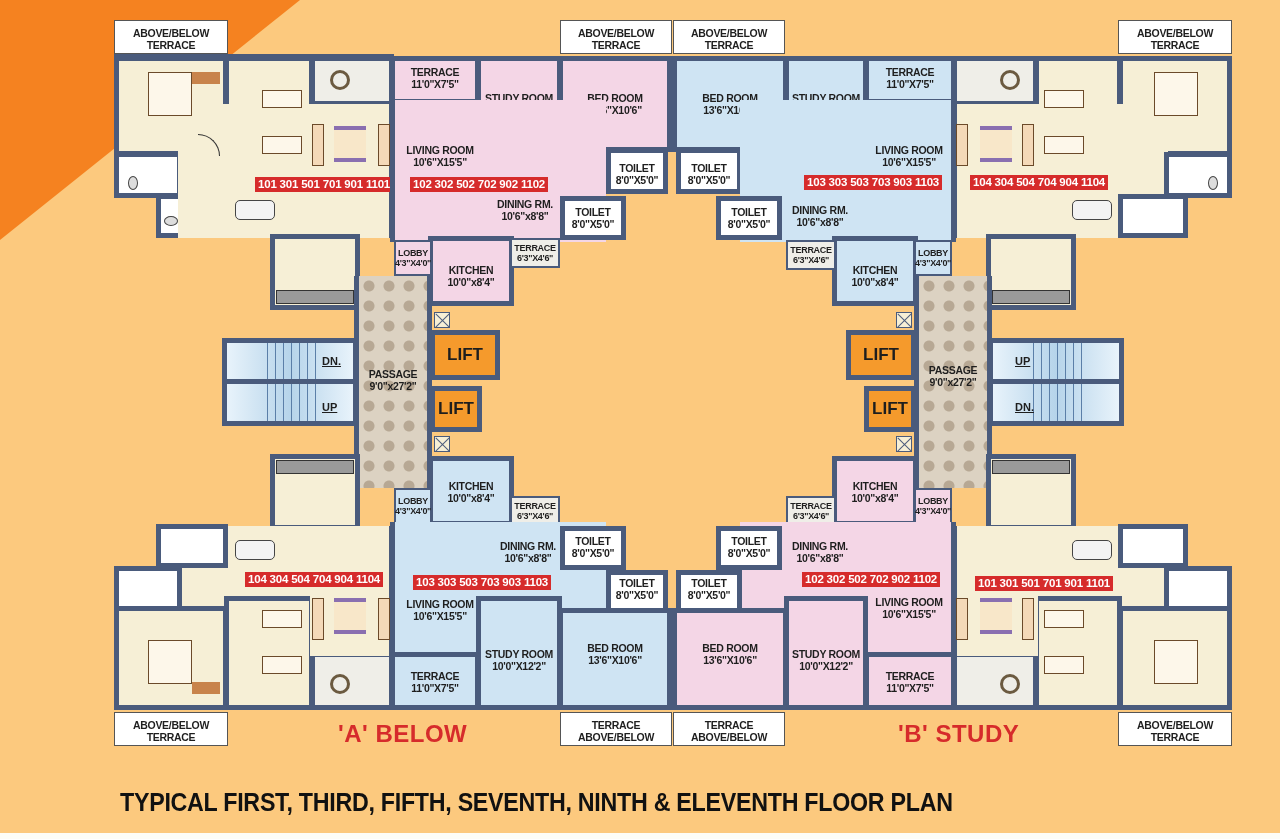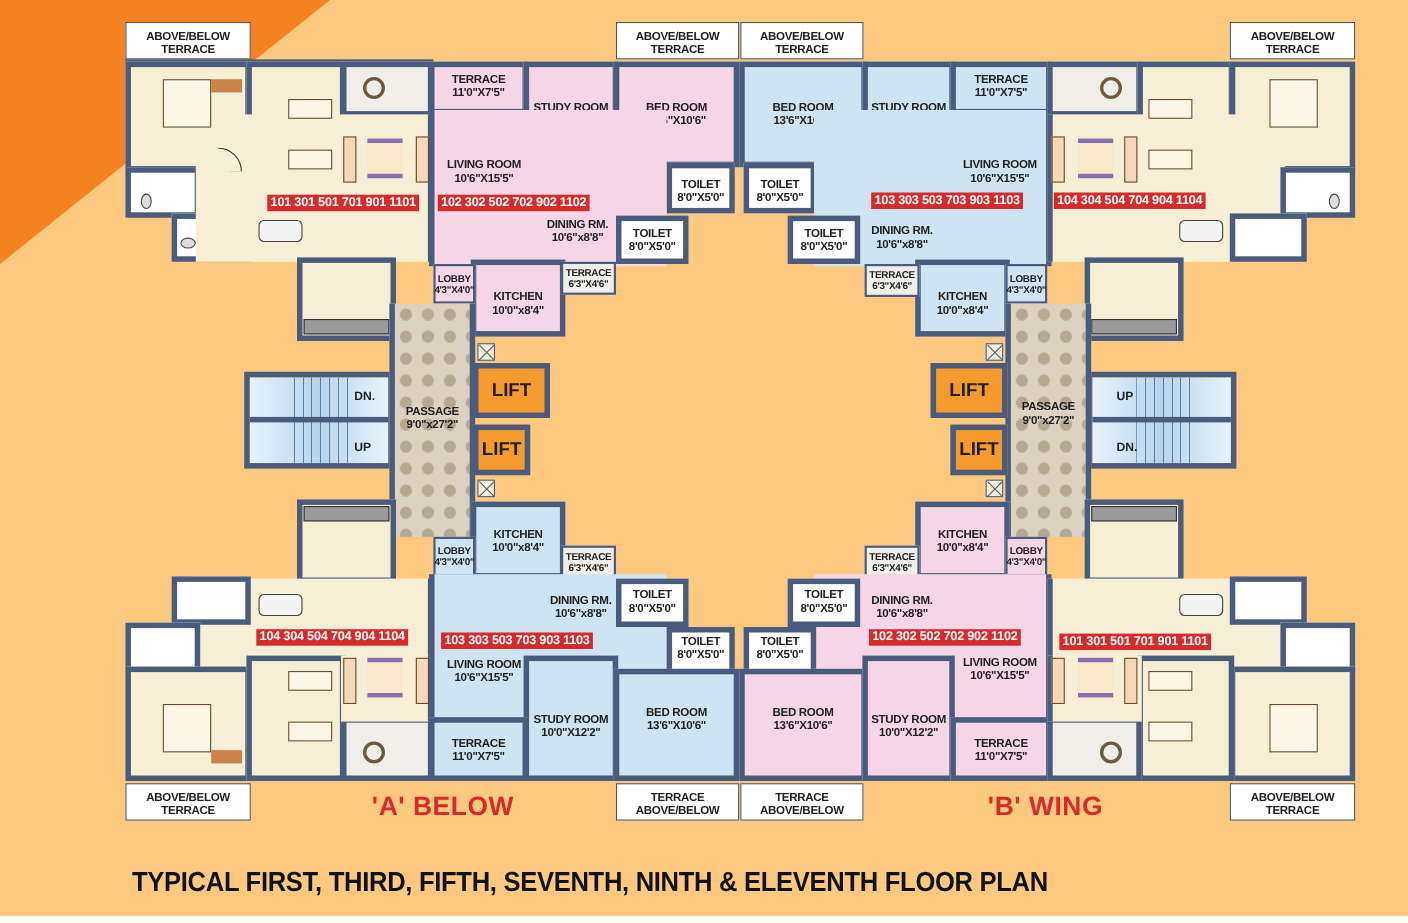--- a/index.html
+++ b/index.html
@@ -12,29 +12,29 @@
   .wall{background:#4a5b7c;}
   .flat-y{background:#f6efd6;}
   .pink{background:#f4d6e6;}
   .blue{background:#cfe4f3;}
   .white{background:#ffffff;}
   .grey{background:#efeee8;}
   .room{position:absolute;box-sizing:border-box;border:5px solid #4a5b7c;}
   .lbl{position:absolute;font-weight:bold;color:#1e1e1e;text-align:center;font-size:10.5px;line-height:12px;letter-spacing:-0.3px;white-space:nowrap;}
   .lbl .dim{display:block;}
   .terrace-box{position:absolute;box-sizing:border-box;background:#fff;border:1px solid #555;font-weight:bold;font-size:10.5px;line-height:12px;text-align:center;color:#1e1e1e;padding-top:6px;letter-spacing:-0.3px;}
-  .flatno{position:absolute;background:#d62b2b;color:#fff;font-weight:bold;font-size:11.5px;line-height:15px;height:15px;padding:0 3px;letter-spacing:-0.2px;white-space:nowrap;}
+  .flatno{position:absolute;background:#d62b2b;color:#fff;font-weight:bold;font-size:11.5px;line-height:15px;height:15px;padding:0 3px;letter-spacing:-0.2px;white-space:nowrap;margin-left:12px;}
   .passage{position:absolute;box-sizing:border-box;background-color:#dcd2c2;
     background-image:radial-gradient(circle,#b7a894 0 5px,transparent 6px);
     background-size:20px 20px;border-left:5px solid #4a5b7c;border-right:5px solid #4a5b7c;}
   .lift{position:absolute;box-sizing:border-box;background:#f59a2c;border:5px solid #4a5b7c;font-weight:bold;font-size:17px;color:#1e1e1e;display:flex;align-items:center;justify-content:center;}
   .stair{position:absolute;box-sizing:border-box;border:5px solid #4a5b7c;background:linear-gradient(90deg,#e8f3fb,#b6d4ea,#e8f3fb);}
   .stair .steps{position:absolute;top:0;bottom:0;background-image:repeating-linear-gradient(90deg,#5b7fa8 0 1px,transparent 1px 8px);}
   .stair .mid{position:absolute;left:0;right:0;height:5px;background:#4a5b7c;}
-  .stair .t{position:absolute;font-weight:bold;font-size:11px;color:#1e1e1e;}
+  .stair .t{position:absolute;font-weight:bold;font-size:11px;color:#1e1e1e;text-decoration:underline;}
   .duct{position:absolute;box-sizing:border-box;width:16px;height:16px;border:1px solid #4a5b7c;background:#f6efd6;}
   .duct:before,.duct:after{content:"";position:absolute;left:7px;top:-2px;width:1px;height:19px;background:#4a5b7c;}
   .duct:before{transform:rotate(45deg);} .duct:after{transform:rotate(-45deg);}
   .wing{position:absolute;font-weight:bold;font-size:24px;color:#d62b2b;letter-spacing:0.5px;}
   .title{position:absolute;left:120px;top:788px;font-weight:bold;font-size:25px;color:#111;letter-spacing:-0.3px;white-space:nowrap;transform:scaleX(0.93);transform-origin:left top;}
   .watermark{position:absolute;left:505px;top:605px;font-size:38px;color:rgba(120,120,140,0.12);font-weight:bold;white-space:nowrap;}
   .furn{position:absolute;box-sizing:border-box;}
   .bed{background:#fdf7ea;border:1.5px solid #6b4a2a;}
   .sofa{background:#f4d9b8;border:1.5px solid #6b4a2a;}
   .rug{background:#f8e7c9;border-top:4px solid #8a6fb0;border-bottom:4px solid #8a6fb0;}
@@ -246,18 +246,18 @@
   <div class="furn ring" style="left:1000px;top:674px;width:20px;height:20px;"></div>
   <div class="furn table" style="left:1072px;top:540px;width:40px;height:20px;"></div>
   <div class="flatno" style="left:963px;top:576px;">101 301 501 701 901 1101</div>
 
   <div class="terrace-box" style="left:114px;top:712px;width:114px;height:34px;"><span>ABOVE/BELOW</span><br><span>TERRACE</span></div>
   <div class="terrace-box" style="left:560px;top:712px;width:112px;height:34px;"><span>TERRACE</span><br><span>ABOVE/BELOW</span></div>
   <div class="terrace-box" style="left:673px;top:712px;width:112px;height:34px;"><span>TERRACE</span><br><span>ABOVE/BELOW</span></div>
   <div class="terrace-box" style="left:1118px;top:712px;width:114px;height:34px;"><span>ABOVE/BELOW</span><br><span>TERRACE</span></div>
 
   <div class="wing" style="left:338px;top:720px;">'A' BELOW</div>
-  <div class="wing" style="left:898px;top:720px;">'B' WING</div>
+  <div class="wing" style="left:898px;top:720px;">'B' STUDY</div>
 
 
   <div class="title">TYPICAL FIRST, THIRD, FIFTH, SEVENTH, NINTH &amp; ELEVENTH  FLOOR PLAN</div>
 </div>
 <div class="bottom-strip"></div>
 
 </body></html>

